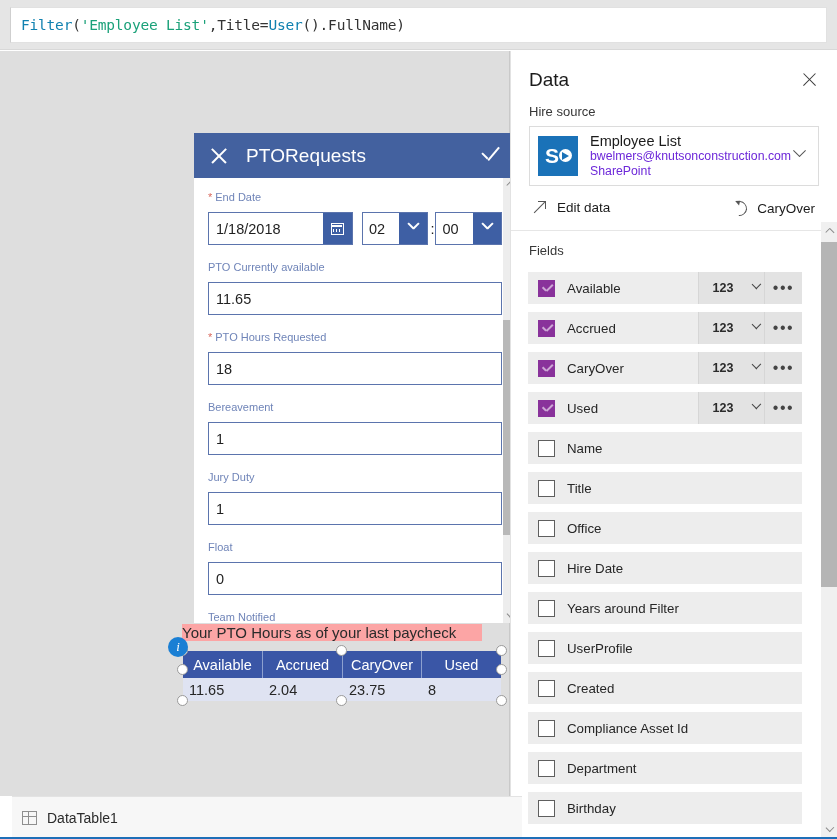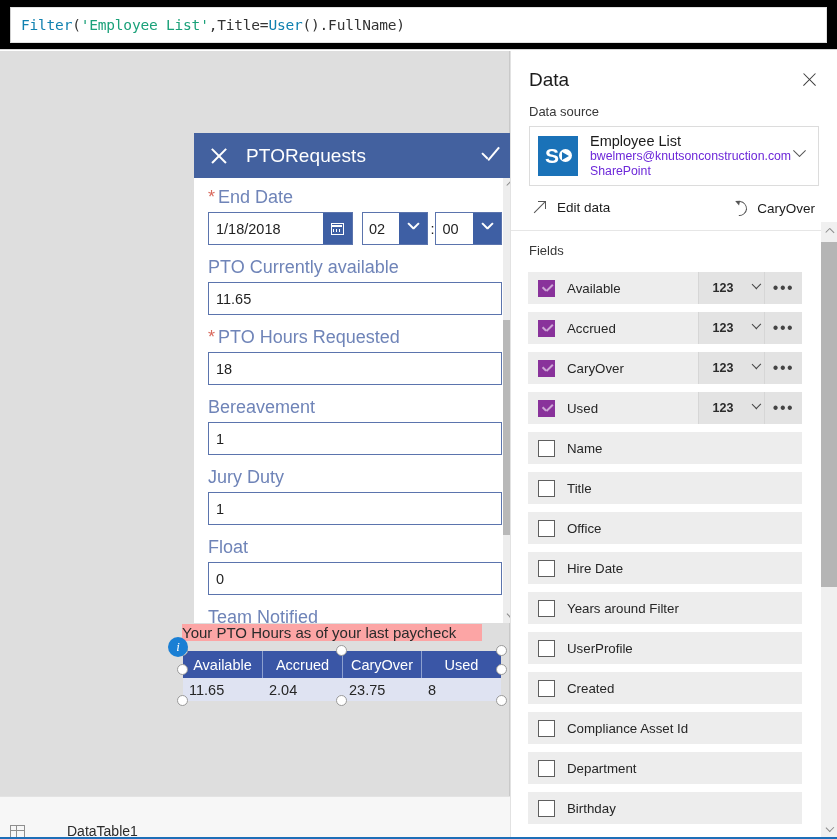--- a/index.html
+++ b/index.html
@@ -7,21 +7,21 @@
     width: 837px; height: 839px;
     font-family: "Liberation Sans", sans-serif;
     background: #ffffff;
     overflow: hidden;
   }
   #app { position: relative; width: 837px; height: 839px; }
 
   
   .formula-bar {
     position: absolute; left: 0; top: 0; width: 837px; height: 50px;
-    background: #000000; border-bottom: 1px solid #d8d8d8;
+    background: #e5e5e5; border-bottom: 1px solid #d8d8d8;
     display: flex; align-items: center;
   }
   .formula-box {
     margin-left: 10px; margin-right: 10px;
     height: 36px; flex: 1;
     border: 1px solid #e1e1e1; border-left: 1px solid #cfcfcf;
     display: flex; align-items: center; padding-left: 10px;
     background: #fff;
   }
   .formula-text {
@@ -72,21 +72,21 @@
   .form-check:after {
     content: ""; position: absolute; left: 7px; top: 9px;
     width: 17px; height: 1.7px; background: #fff; transform: rotate(-50deg);
   }
 
   .form-body {
     position: relative; height: 445px; overflow: hidden;
     padding: 10px 14px 0 14px; background: #fff;
   }
   .field-label {
-    font-size: 18px; color: #6f84b8; margin-bottom: 6px; line-height: 18px;
+    font-size: 11px; color: #6f84b8; margin-bottom: 6px; line-height: 18px;
   }
   .req-star { color: #d96a5e; margin-right: 3px; }
   .field-input {
     height: 33px; border: 1px solid #5b74ad; background: #fff;
     display: flex; align-items: center; padding-left: 7px;
     font-size: 14.5px; color: #1f1f1f;
   }
   .field-block { margin-bottom: 13px; }
 
   
@@ -337,23 +337,23 @@
   }
   .panel-scroll .ar.t { top: 0; }
   .panel-scroll .ar.b { bottom: 0; }
   .panel-scroll .pthumb {
     position: absolute; left: 0; top: 20px; width: 16px; height: 345px;
     background: #b5b5b5;
   }
 
   
   .statusbar {
-    position: absolute; left: 0; top: 796px; width: 510px; height: 43px;
+    position: absolute; left: 12px; top: 796px; width: 510px; height: 43px;
     background: #f7f7f7; border-top: 1px solid #e3e3e3;
-    display: flex; align-items: flex-end; padding-left: 10px; gap: 32px;
+    display: flex; align-items: center; padding-left: 10px;
   }
   .sb-icon {
     width: 15px; height: 14px; position: relative; border: 1.2px solid #8f8f8f;
     flex: 0 0 auto;
   }
   .sb-icon:before {
     content: ""; position: absolute; left: 0; top: 3.5px; width: 13px; height: 1.2px;
     background: #8f8f8f;
   }
   .sb-icon:after {
@@ -486,21 +486,21 @@
   <div class="sel-handle" style="left:177px;  top:695px;"></div>
   <div class="sel-handle" style="left:336px;  top:695px;"></div>
   <div class="sel-handle" style="left:496px;  top:695px;"></div>
 
   <div class="panel">
     <div class="panel-head">
       <div class="panel-title">Data</div>
       <div class="panel-x"></div>
     </div>
 
-    <div class="panel-sub">Data source</div>
+    <div class="panel-sub">Hire source</div>
 
     <div class="ds-card">
       <div class="sp-icon">
         <span class="s">S</span>
         <span class="dot"></span>
       </div>
       <div class="ds-text">
         <div class="ds-name">Employee List</div>
         <div class="ds-sub">bwelmers@knutsonconstruction.com</div>
         <div class="ds-sub">SharePoint</div>

